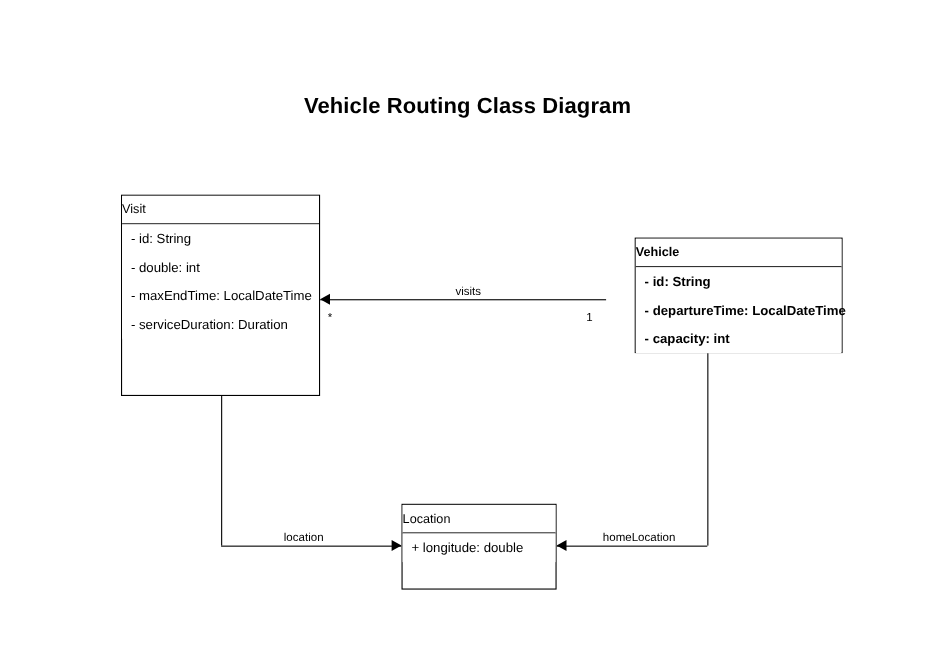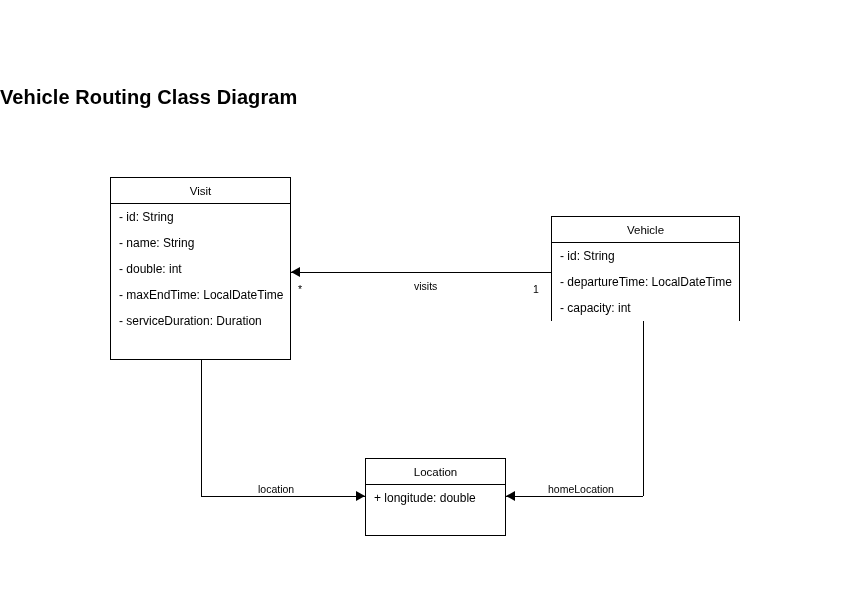--- a/index.html
+++ b/index.html
@@ -13,37 +13,36 @@
     height: 600px;
     background: #ffffff;
     font-family: "Liberation Sans", sans-serif;
     overflow: hidden;
   }
   .diagram-title {
     position: absolute;
     left: 0;
     top: 86px;
     width: 850px;
-    text-align: left;
+    text-align: center;
     font-size: 20px;
     font-weight: bold;
     color: #000000;
     letter-spacing: 0.1px;
   }
   
   .uml-class {
     position: absolute;
     box-sizing: border-box;
     border: 1px solid #000000;
     background: #ffffff;
     z-index: 5;
   }
   .uml-class-name {
     box-sizing: border-box;
-    text-align: center;
     font-size: 11.5px;
     color: #000000;
     border-bottom: 1px solid #000000;
     line-height: 26px;
     height: 26px;
     background: #ffffff;
   }
   .uml-attrs {
     box-sizing: border-box;
     padding: 0;
@@ -53,21 +52,21 @@
     box-sizing: border-box;
     font-size: 12px;
     color: #000000;
     line-height: 26px;
     height: 26px;
     padding-left: 8px;
     white-space: nowrap;
   }
 
   #class-visit    { left: 110px; top: 177px; width: 181px; height: 183px; }
-  #class-vehicle  { left: 551px; top: 216px; width: 189px; height: 105px; }
+  #class-vehicle  { left: 577px; top: 216px; width: 189px; height: 105px; font-weight: bold; }
   #class-location { left: 365px; top: 458px; width: 141px; height: 78px; }
 
   
   .edge-line {
     position: absolute;
     background: #000000;
     z-index: 2;
   }
   .edge-h { height: 1px; }
   .edge-v { width: 1px; }
@@ -102,21 +101,21 @@
     position: absolute;
     font-size: 10.5px;
     color: #000000;
     white-space: nowrap;
     z-index: 4;
   }
 
   
   #edge-visits-line  { left: 291px; top: 272px; width: 260px; }
   #edge-visits-arrow { left: 291px; top: 267px; }
-  #label-visits      { left: 411px; top: 259px; margin-top: 21px; }
+  #label-visits      { left: 411px; top: 259px; }
   #mult-visits-many  { left: 298px; top: 283px; }
   #mult-visits-one   { left: 533px; top: 283px; }
 
   
   #edge-location-v     { left: 201px; top: 360px; height: 136px; }
   #edge-location-h     { left: 201px; top: 496px; width: 164px; }
   #edge-location-arrow { left: 356px; top: 491px; }
   #label-location      { left: 255px; top: 483px; }
 
   
@@ -145,21 +144,20 @@
 
   <div class="edge-line edge-v" id="edge-home-v"></div>
   <div class="edge-line edge-h" id="edge-home-h"></div>
   <div class="arrow arrow-left" id="edge-home-arrow"></div>
   <div class="edge-label" id="label-home">homeLocation</div>
 
   <div class="uml-class" id="class-visit">
     <div class="uml-class-name">Visit</div>
     <div class="uml-attrs">
       <div class="uml-attr">- id: String</div>
-      <div class="uml-attr">- name: String</div>
       <div class="uml-attr">- double: int</div>
       <div class="uml-attr">- maxEndTime: LocalDateTime</div>
       <div class="uml-attr">- serviceDuration: Duration</div>
     </div>
   </div>
 
   <div class="uml-class" id="class-vehicle">
     <div class="uml-class-name">Vehicle</div>
     <div class="uml-attrs">
       <div class="uml-attr">- id: String</div>

